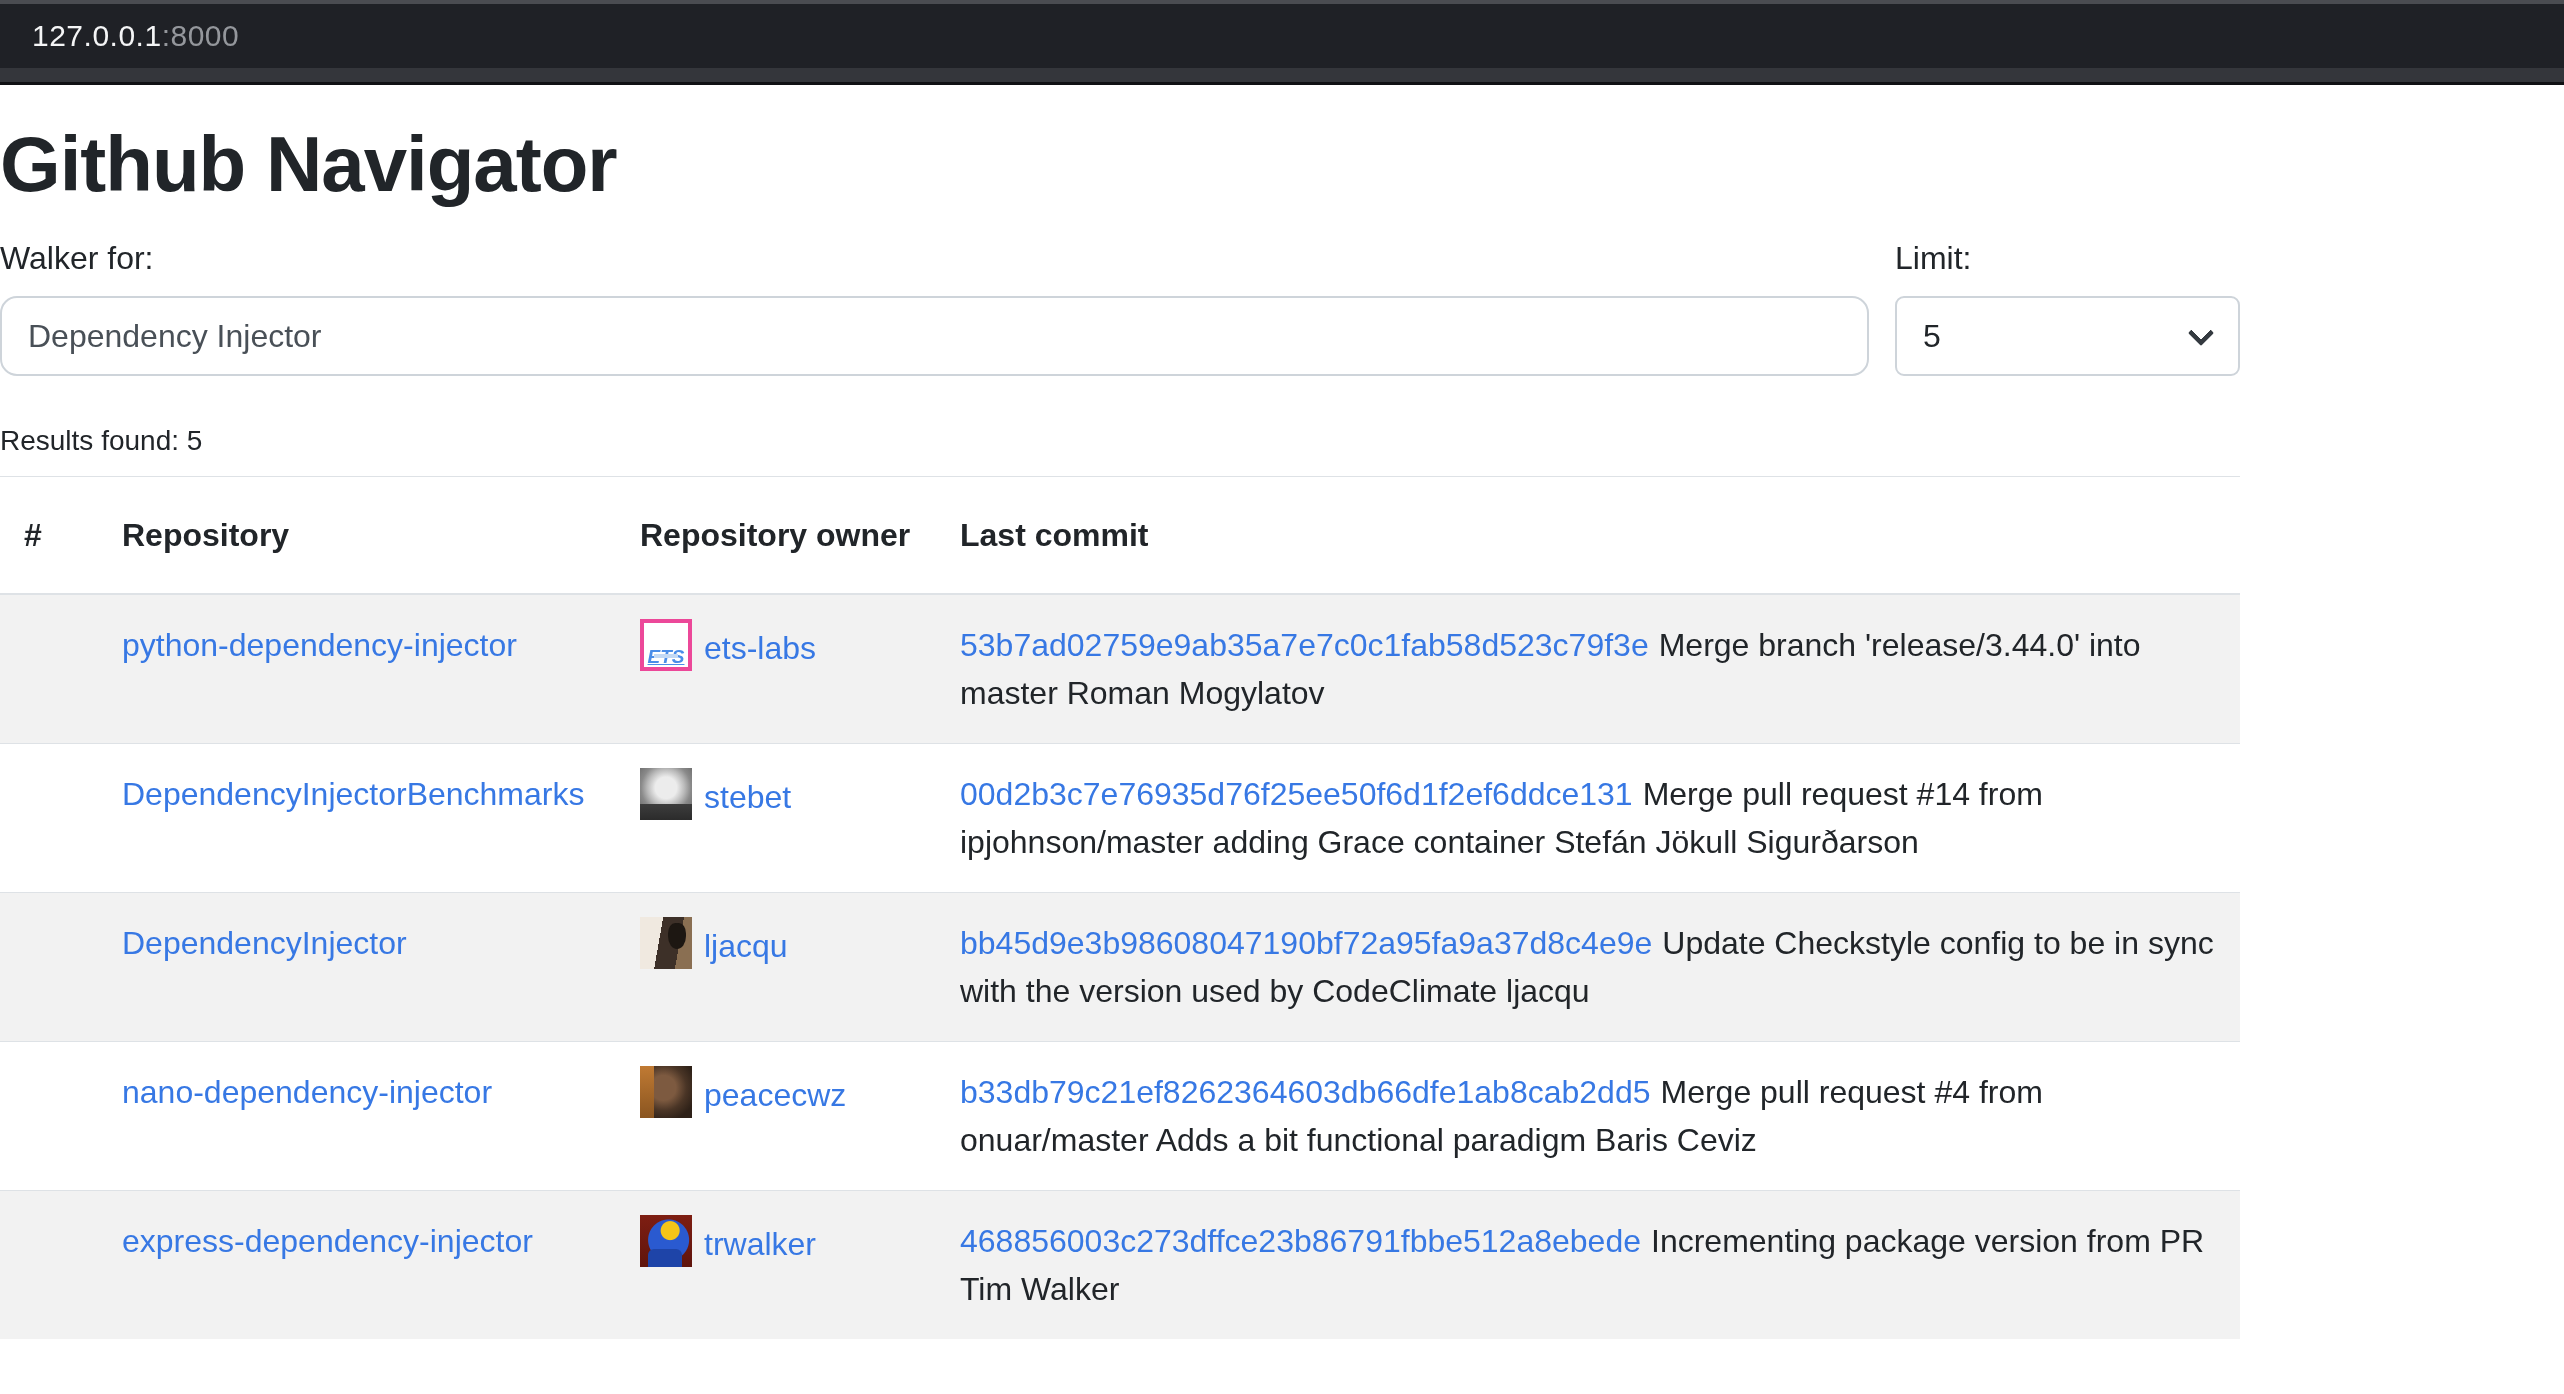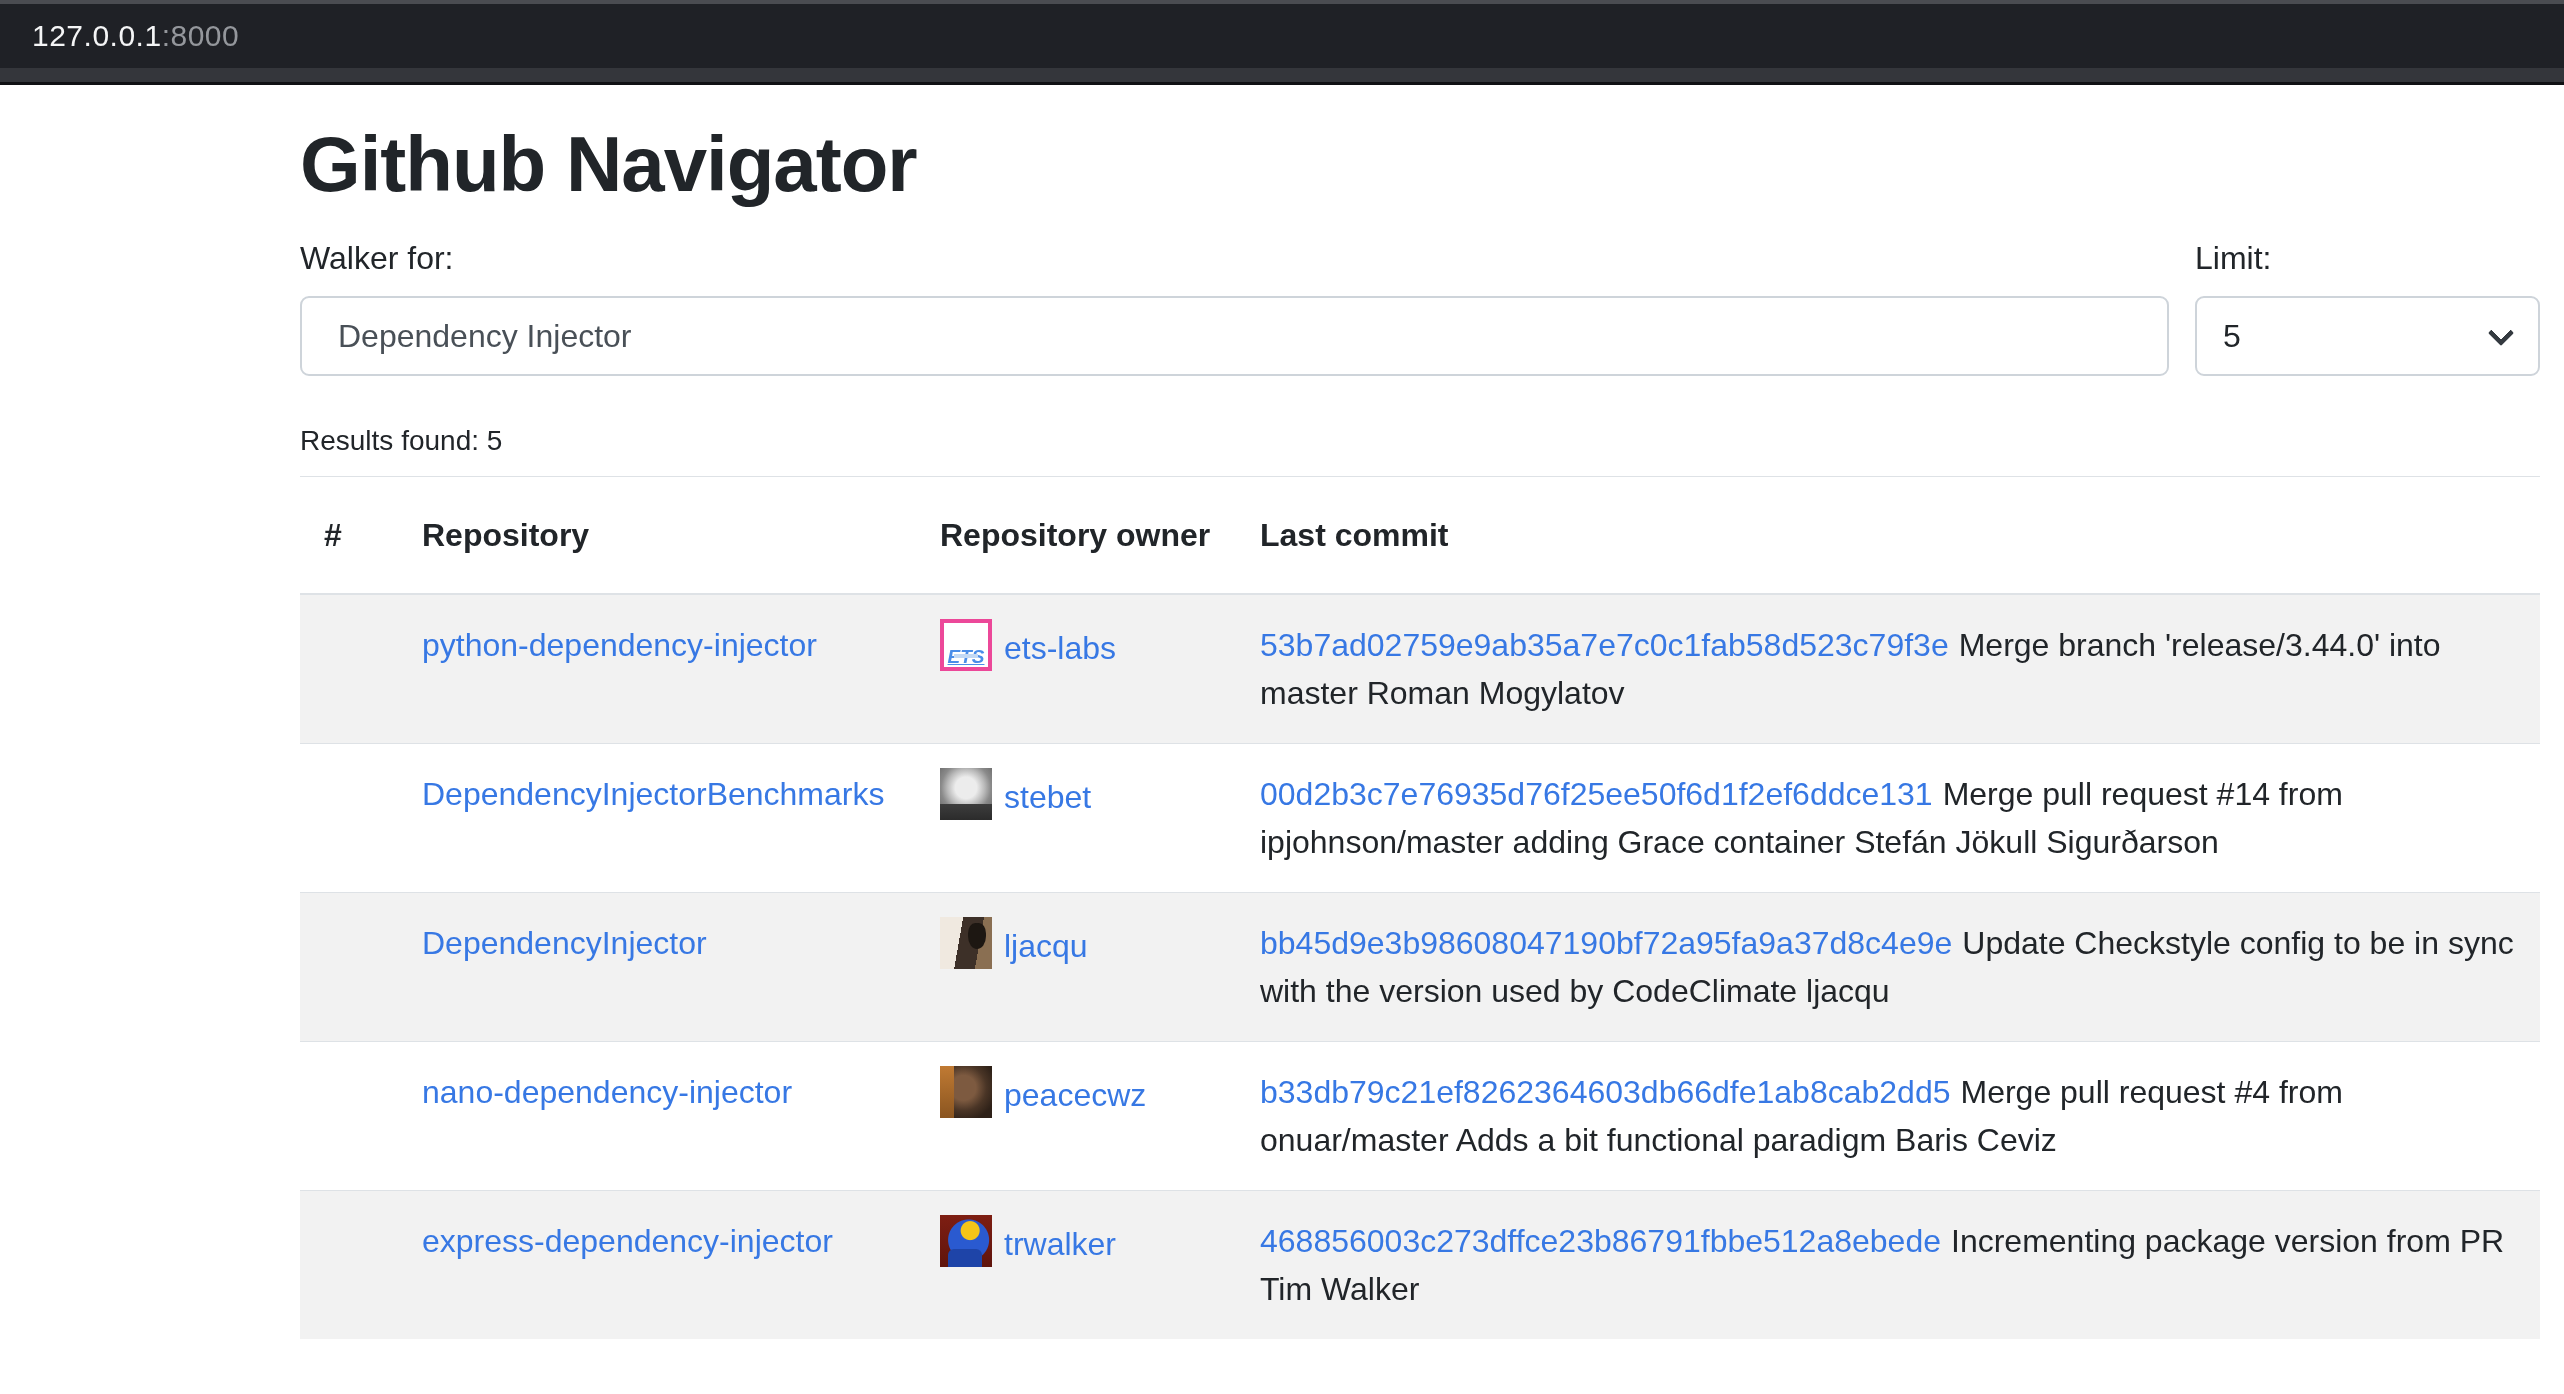--- a/index.html
+++ b/index.html
@@ -28,21 +28,20 @@
     padding-left:32px;
   }
   .browser-bar .url-text{font-size:30px;letter-spacing:0.5px;}
   .browser-bar .url-host{color:#f4f5f6;}
   .browser-bar .url-port{color:#94979c;}
   .browser-bar .bottom-strip{height:14px;background:#34363b;}
   .browser-bar .bottom-line{height:3px;background:#101114;}
 
   
   .container{
-    margin-left:300px;
     width:2240px;
     padding-top:34px;
   }
   h1.page-title{
     font-size:78px;
     font-weight:700;
     letter-spacing:-1px;
     margin:0 0 24px 0;
     color:var(--text-color);
   }
@@ -60,23 +59,23 @@
     font-size:32px;
     margin-bottom:14px;
     line-height:1.5;
   }
   .text-input{
     width:100%;
     height:80px;
     font-family:inherit;
     font-size:32px;
     color:#495057;
-    padding:0 36px;
+    padding:0 26px;
     border:2px solid #ced4da;
-    border-radius:9px;
+    border-radius:17px;
     outline:none;
     background:#fff;
   }
   .select-wrap{position:relative;width:100%;}
   .limit-select{
     width:100%;
     height:80px;
     font-family:inherit;
     font-size:32px;
     color:var(--text-color);

